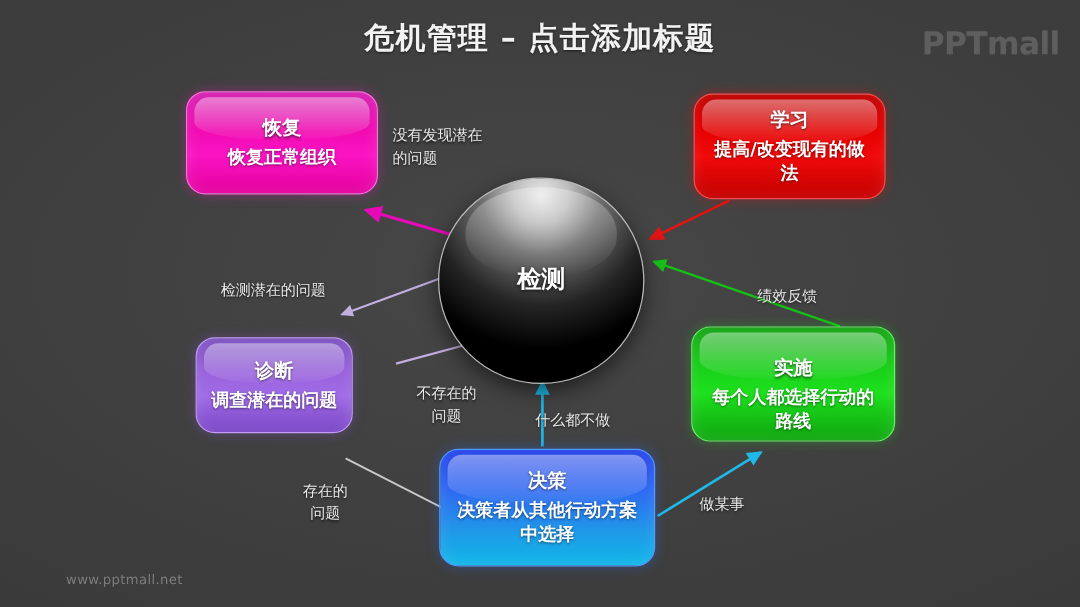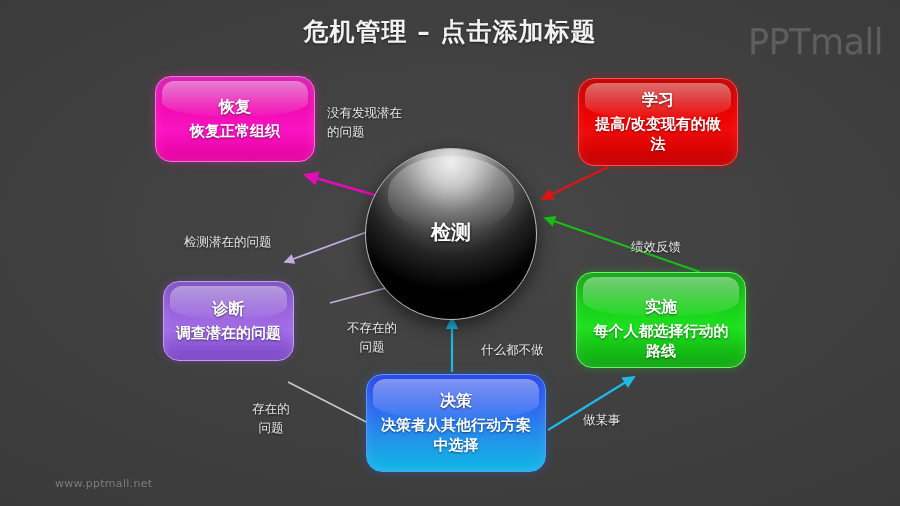--- a/index.html
+++ b/index.html
@@ -19,21 +19,21 @@
   .title{
     position:absolute;left:0;top:15px;width:900px;
     text-align:center;
     font-size:25px;font-weight:bold;color:#f2f2f2;
     letter-spacing:1px;
     text-shadow:0 1px 2px rgba(0,0,0,.6);
   }
   
   .logo{
     position:absolute;right:17px;top:22px;
-    font-size:35px;font-weight:normal;color:#5e5e5e;
+    font-size:26px;font-weight:bold;color:#5e5e5e;
     letter-spacing:-0.5px;
     font-family:"DejaVu Sans","Liberation Sans",sans-serif;
     text-shadow:0 1px 0 rgba(255,255,255,.05);
   }
   
   .watermark{
     position:absolute;left:55px;top:477px;
     font-size:11px;color:#7d7d7d;letter-spacing:.3px;
   }
   
@@ -193,21 +193,21 @@
   </svg>
 
   <div class="elabel" style="left:327px;top:104px;width:100px;text-align:left;">没有发现潜在
 的问题</div>
 
   <div class="elabel" style="left:184px;top:233px;width:130px;text-align:left;">检测潜在的问题</div>
 
   <div class="elabel" style="left:341px;top:319px;width:62px;text-align:center;">不存在的
 问题</div>
 
-  <div class="elabel" style="left:481px;top:341px;width:90px;text-align:left;">什么都不做</div>
+  <div class="elabel" style="left:446px;top:341px;width:90px;text-align:left;">什么都不做</div>
 
   <div class="elabel" style="left:240px;top:400px;width:62px;text-align:center;">存在的
 问题</div>
 
   <div class="elabel" style="left:583px;top:411px;width:80px;text-align:left;">做某事</div>
 
   <div class="elabel" style="left:631px;top:238px;width:80px;text-align:left;">绩效反馈</div>
 
   <div class="node" id="n-recover">
     <div class="inner">

